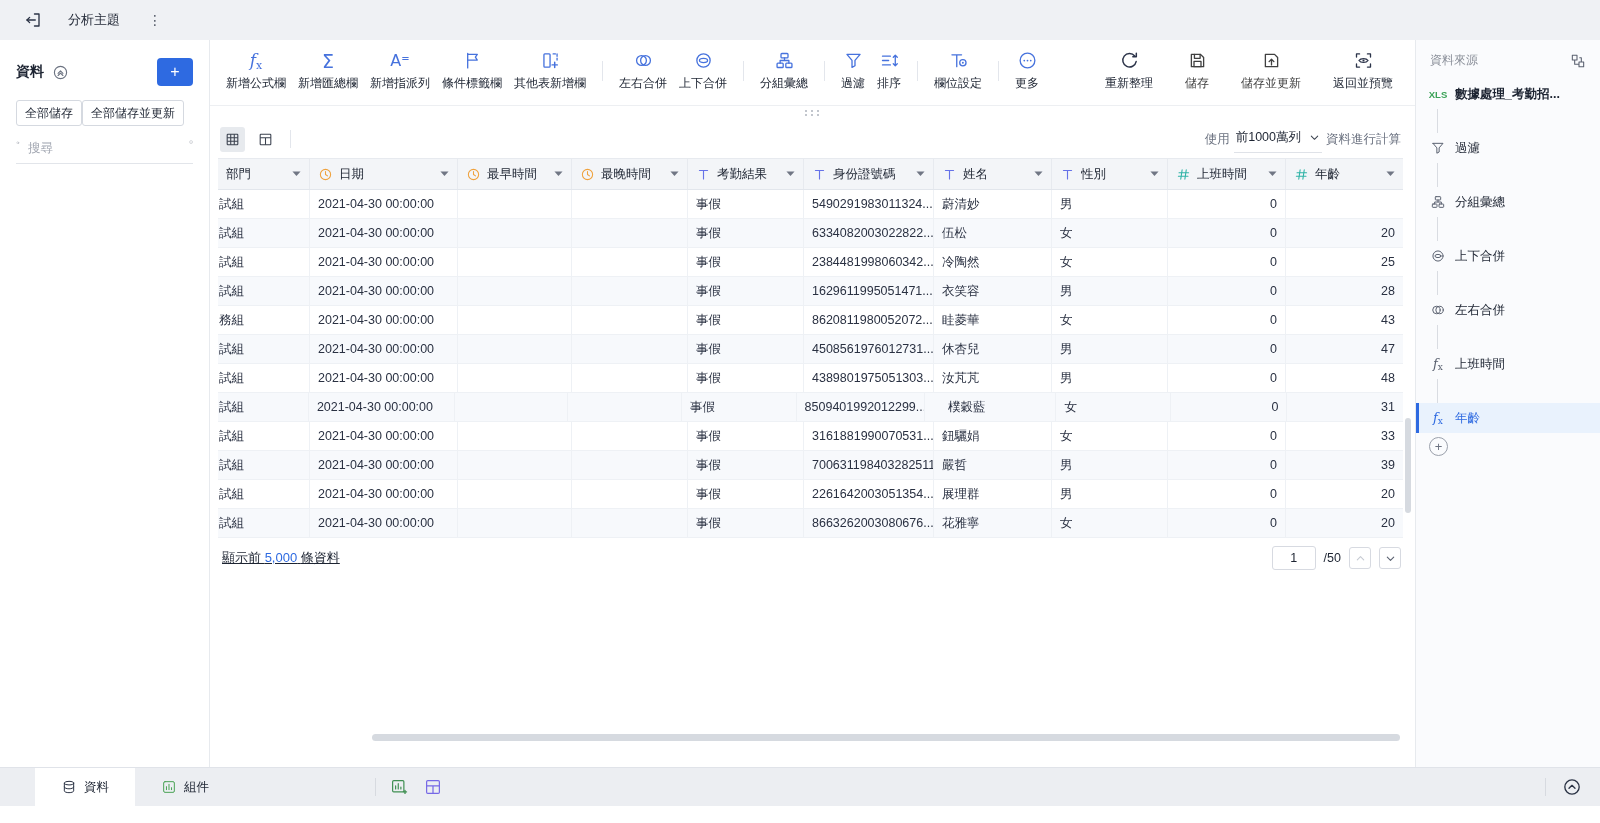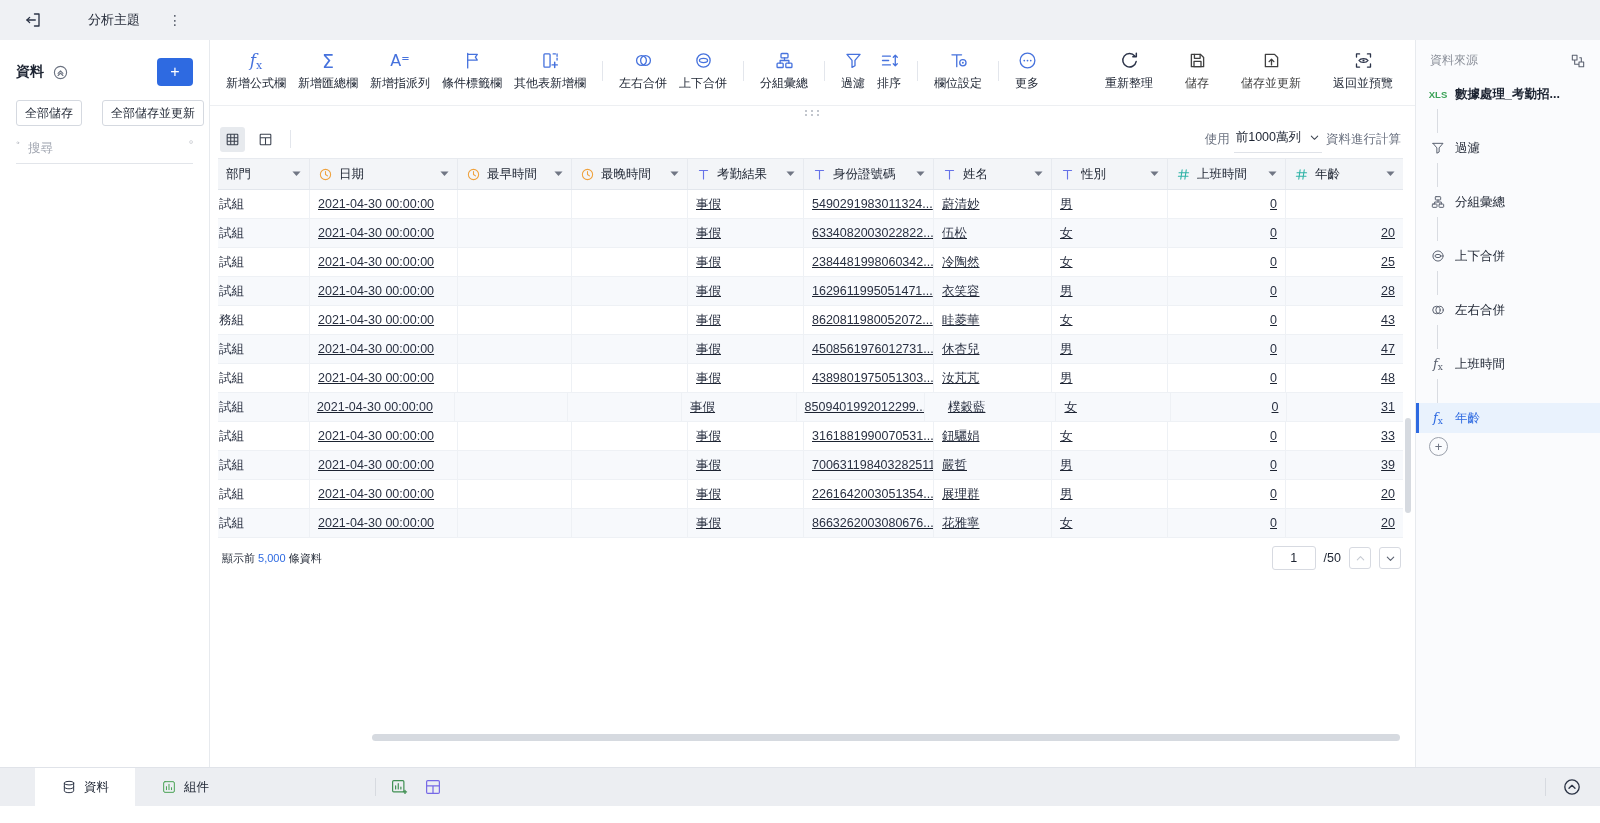--- a/index.html
+++ b/index.html
@@ -4,35 +4,35 @@
 <style>
   * { margin:0; padding:0; box-sizing:border-box; }
   html,body { width:1600px; height:823px; overflow:hidden; background:#fff;
     font-family:"Liberation Sans","DejaVu Sans",sans-serif; font-size:12px; color:#1d2432; }
   svg { display:block; }
 
   
   .topbar { position:absolute; top:0; left:0; right:0; height:40px; background:#eff1f4;
     display:flex; align-items:center; }
   .exit-btn { width:18px; height:18px; margin-left:24px; color:#2b3345; cursor:pointer; }
-  .tb-title { margin-left:46px; font-size:13px; color:#1d2432; }
+  .tb-title { margin-left:26px; font-size:13px; color:#1d2432; }
   .kebab { margin-left:28px; font-size:14px; color:#555c69; cursor:pointer; letter-spacing:1px; }
 
   
   .app { position:absolute; top:40px; bottom:56px; left:0; right:0; display:flex; }
 
   
   .left-sb { width:210px; min-width:210px; background:#fff; border-right:1px solid #e7eaee;
     padding:18px 16px 0; position:relative; }
   .sb-head { display:flex; align-items:center; }
   .sb-title { font-size:14px; font-weight:bold; }
   .sb-collapse { width:17px; height:17px; margin-left:8px; color:#6b7280; cursor:pointer; }
   .add-btn { margin-left:auto; width:36px; height:28px; background:#2e6ae1; color:#fff;
     border:none; border-radius:4px; font-size:16px; line-height:26px; cursor:pointer; }
-  .sb-actions { display:flex; gap:20px; margin-top:14px; }
+  .sb-actions { display:flex; gap:0; margin-top:14px; }
   .sb-actions button { height:26px; background:#fff; border:1px solid #d5d9e0; border-radius:3px;
     font-size:12px; color:#1d2432; padding:0 8px; cursor:pointer; white-space:nowrap; }
   .sb-search { display:flex; align-items:center; margin-top:14px; padding-bottom:7px;
     border-bottom:1px solid #e2e5ea; }
   .sb-search .mag { width:15px; height:15px; color:#868c98; }
   .sb-search input { border:none; outline:none; flex:1; margin-left:8px; font-size:12.5px;
     color:#1d2432; background:transparent; }
   .sb-search input::placeholder { color:#a0a5b0; }
   .sb-search .dots-ic { width:16px; height:16px; color:#6b7280; cursor:pointer; }
   .sb-list { margin:12px -16px 0; }
@@ -92,36 +92,36 @@
   .tbl { margin-left:8px; width:1185px; }
   .thead { display:flex; height:32px; background:#f3f5f8; border-top:1px solid #e7eaef;
     border-bottom:1px solid #e2e6ec; }
   .th { display:flex; align-items:center; padding:0 8px; border-right:1px solid #e7eaef;
     font-size:12.5px; color:#1d2432; cursor:pointer; }
   .th:last-child { border-right:none; }
   .th .tico { width:15px; height:15px; margin-right:6px; flex:none; }
   .th .tname { white-space:nowrap; overflow:hidden; }
   .th .caret { margin-left:auto; width:9px; color:#707684; flex:none; }
   .tico.c-date { color:#efa23e; } .tico.c-text { color:#6672e8; } .tico.c-num { color:#2fb3a6; }
-  .tr { display:flex; height:29px; border-bottom:1px solid #eef1f5;text-decoration:underline; }
+  .tr { display:flex; height:29px; border-bottom:1px solid #eef1f5; }
   .tr:nth-child(even) { background:#f7f9fc; }
   .td { padding:0 8px; line-height:28px; font-size:12.5px; color:#2a3142;
     border-right:1px solid #eef1f5; overflow:hidden; white-space:nowrap; }
   .td:last-child { border-right:none; }
   .td.num { text-align:right; }
   .td.clip span { display:inline-block; margin-left:-7px; }
 
   .hscroll { position:absolute; left:162px; width:1028px; top:694px; height:7px;
     background:#d6dae0; border-radius:4px; cursor:pointer; }
   .vscroll { position:absolute; right:4px; top:378px; width:6px; height:95px;
     background:#d6dae0; border-radius:3px; cursor:pointer; }
 
   .foot-row { height:34px; display:flex; align-items:center; justify-content:space-between;
     padding:6px 14px 0 12px; }
-  .foot-info { font-size:11px; color:#1d2432; }
+  .foot-info { font-size:13px; color:#1d2432;text-decoration:underline; }
   .foot-info .cnt { color:#2e6ae1; }
   .page-ctl { display:flex; align-items:center; gap:8px; }
   .page-in { width:44px; height:24px; border:1px solid #d7dae1; border-radius:3px;
     text-align:center; font-size:12.5px; color:#1d2432; outline:none; }
   .pg-total { font-size:12.5px; color:#1d2432; }
   .pg-btn { width:22px; height:22px; border:1px solid #d7dae1; border-radius:3px; background:#fff;
     display:flex; align-items:center; justify-content:center; color:#5a6170; cursor:pointer; }
   .pg-btn svg { width:11px; height:11px; }
   .pg-btn.disabled { color:#c6cad2; }
 

